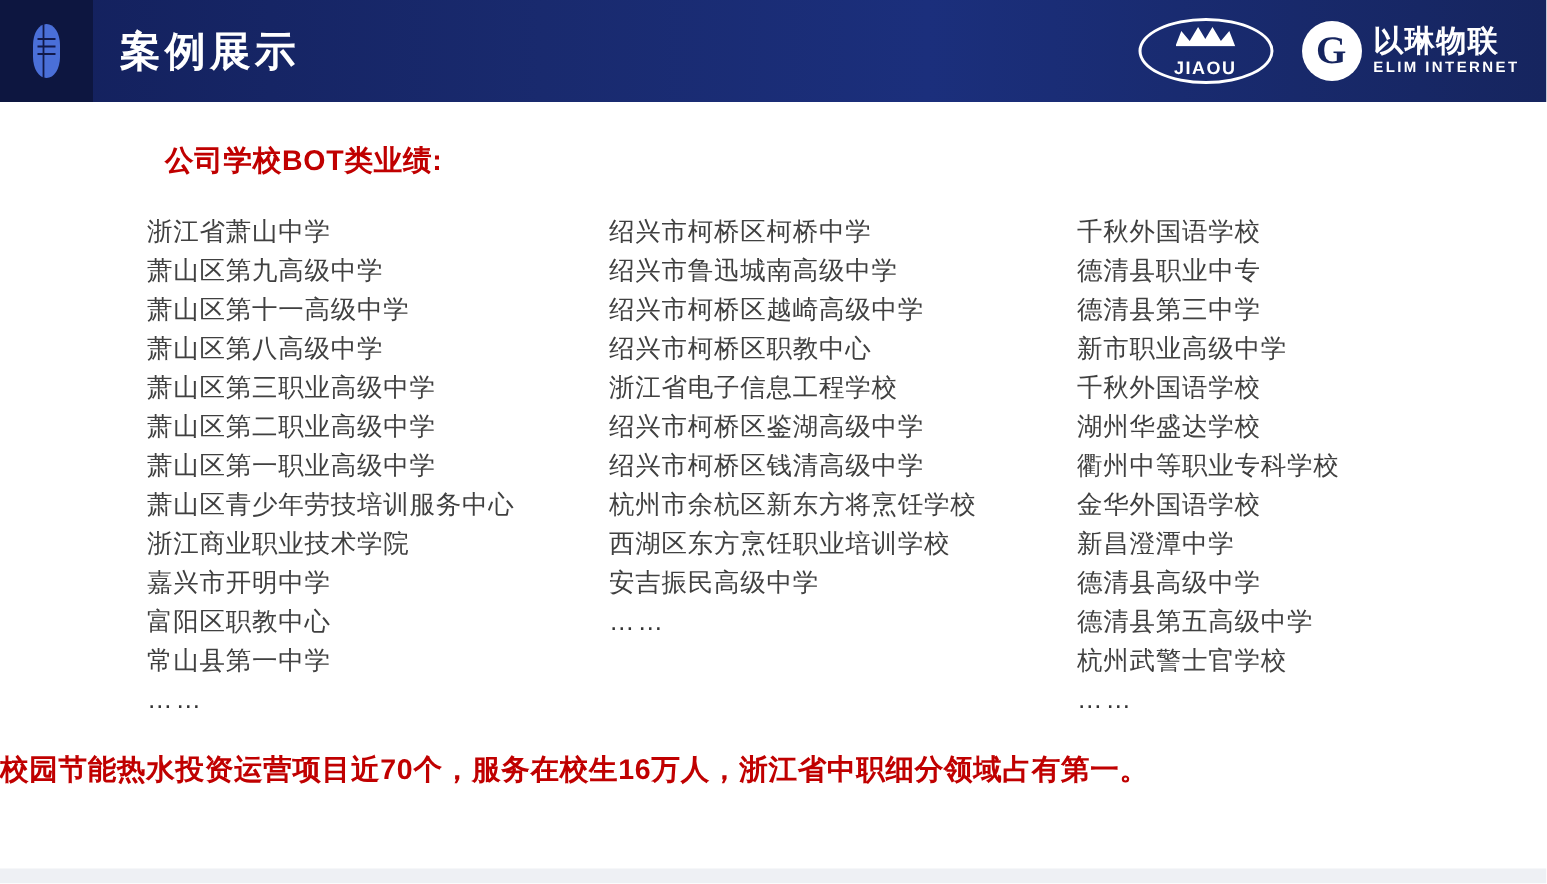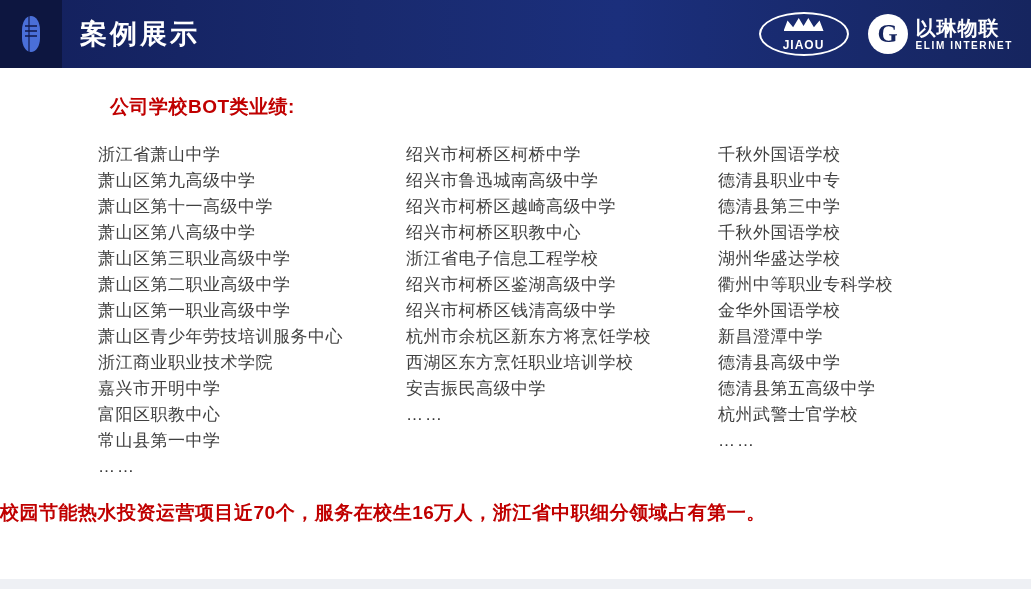--- a/index.html
+++ b/index.html
@@ -255,20 +255,21 @@
         <div class="col-item">杭州市余杭区新东方将烹饪学校</div>
         <div class="col-item">西湖区东方烹饪职业培训学校</div>
         <div class="col-item">安吉振民高级中学</div>
         <div class="col-item ellipsis">……</div>
       </div>
 
       <div class="column">
         <div class="col-item">千秋外国语学校</div>
         <div class="col-item">德清县职业中专</div>
         <div class="col-item">德清县第三中学</div>
+        <div class="col-item">新市职业高级中学</div>
         <div class="col-item">千秋外国语学校</div>
         <div class="col-item">湖州华盛达学校</div>
         <div class="col-item">衢州中等职业专科学校</div>
         <div class="col-item">金华外国语学校</div>
         <div class="col-item">新昌澄潭中学</div>
         <div class="col-item">德清县高级中学</div>
         <div class="col-item">德清县第五高级中学</div>
         <div class="col-item">杭州武警士官学校</div>
         <div class="col-item ellipsis">……</div>
       </div>

